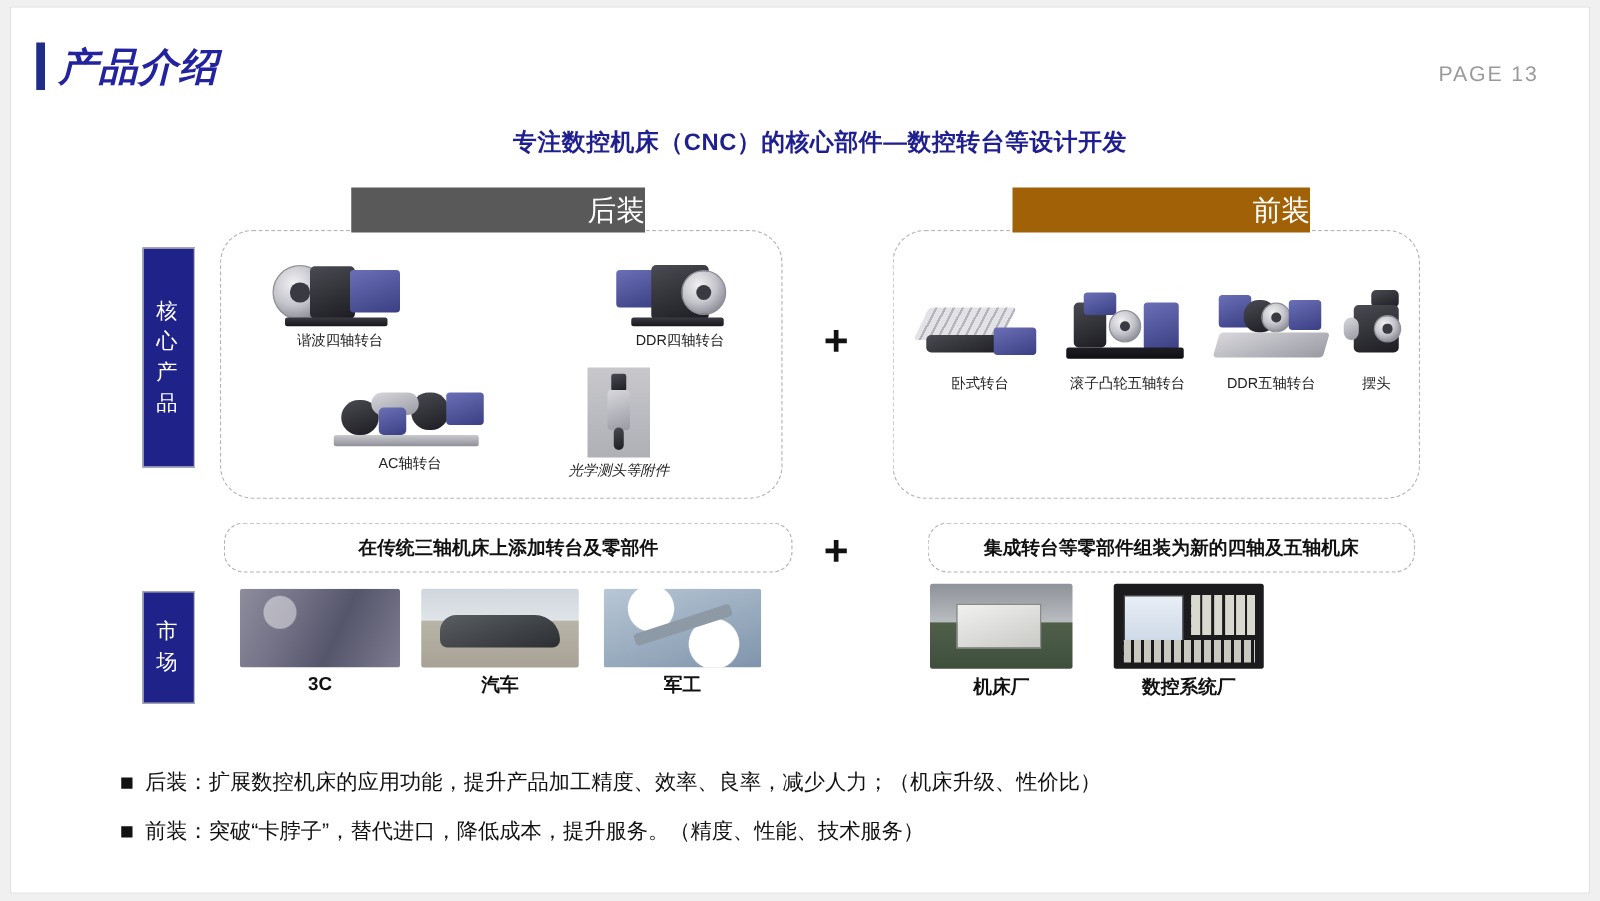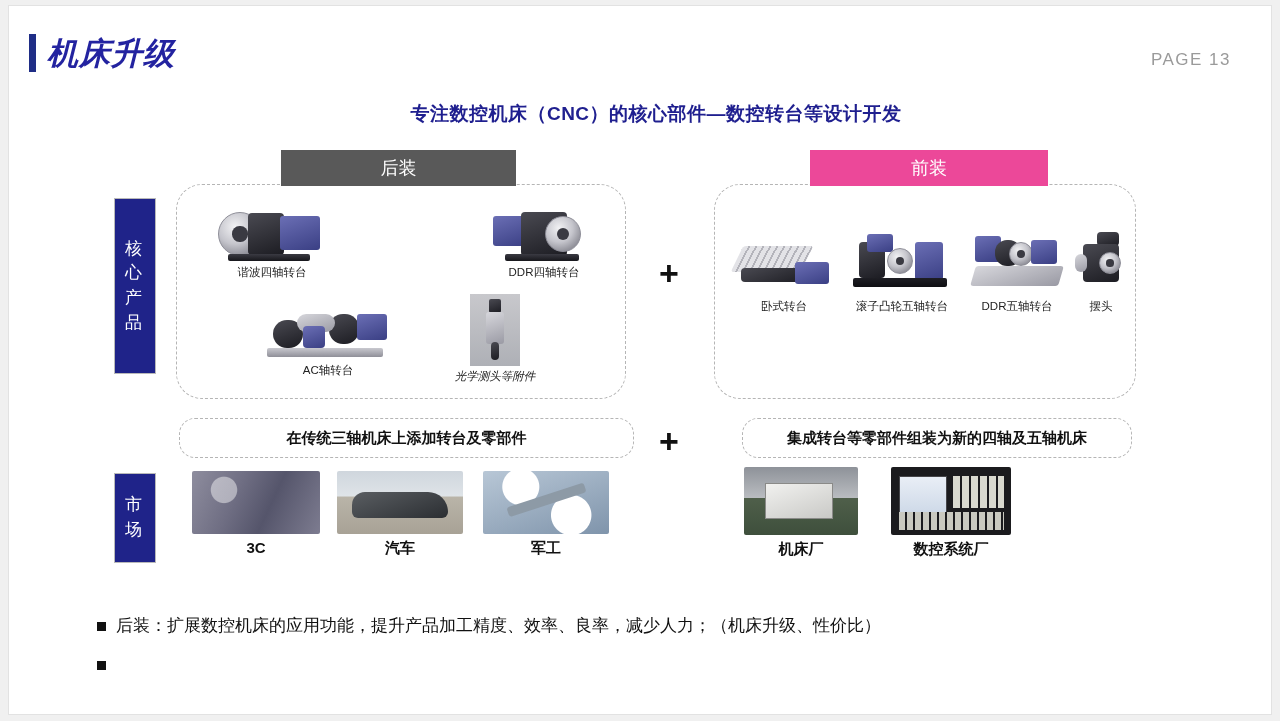--- a/index.html
+++ b/index.html
@@ -36,24 +36,24 @@
   }
   #subtitle {
     position: absolute; top: 95px; left: 16px; width: 100%;
     text-align: center; font-size: 19px; font-weight: bold;
     color: #1f1f8f; letter-spacing: 0.5px;
   }
 
   
   .banner {
     position: absolute; height: 36px; line-height: 36px;
-    text-align: center; color: #fff; font-size: 18px; z-index: 5;
+    text-align: right; color: #fff; font-size: 23px; z-index: 5;
   }
   #banner-left  { left: 272px; top: 144px; width: 235px; background: #595959; }
-  #banner-right { left: 801px; top: 144px; width: 238px; background: #ec4899; }
+  #banner-right { left: 801px; top: 144px; width: 238px; background: #a16207; }
 
   
   .side-label {
     position: absolute; background: #1f2389; color: #ffffff;
     display: flex; flex-direction: column; align-items: center;
     justify-content: center; font-size: 17px; letter-spacing: 3px;
     border: 1px solid #b9b9b9;
   }
   .side-label span { display: block; line-height: 1.45; }
   #side-core   { left: 105px; top: 192px; width: 42px; height: 176px; }
@@ -188,21 +188,21 @@
   }
   .bullet-text { font-size: 17px; color:#111; line-height: 1.45; }
 </style>
 </head>
 <body>
 
 <div id="slide">
 
   <div id="title-bar">
     <div id="title-accent"></div>
-    <div id="title-text">机床升级</div>
+    <div id="title-text">产品介绍</div>
   </div>
   <div id="page-number">PAGE 13</div>
   <div id="subtitle">专注数控机床（CNC）的核心部件—数控转台等设计开发</div>
 
   <div class="banner" id="banner-left">后装</div>
   <div class="banner" id="banner-right">前装</div>
 
   <div class="side-label" id="side-core">
     <span>核</span>
     <span>心</span>
@@ -333,16 +333,17 @@
     <div class="cap">数控系统厂</div>
   </div>
 
   <div id="bullets">
     <div class="bullet-row">
       <div class="bullet-sq"></div>
       <div class="bullet-text">后装：扩展数控机床的应用功能，提升产品加工精度、效率、良率，减少人力；（机床升级、性价比）</div>
     </div>
     <div class="bullet-row">
       <div class="bullet-sq"></div>
+      <div class="bullet-text">前装：突破“卡脖子”，替代进口，降低成本，提升服务。（精度、性能、技术服务）</div>
     </div>
   </div>
 
 </div>
 
 </body></html>

